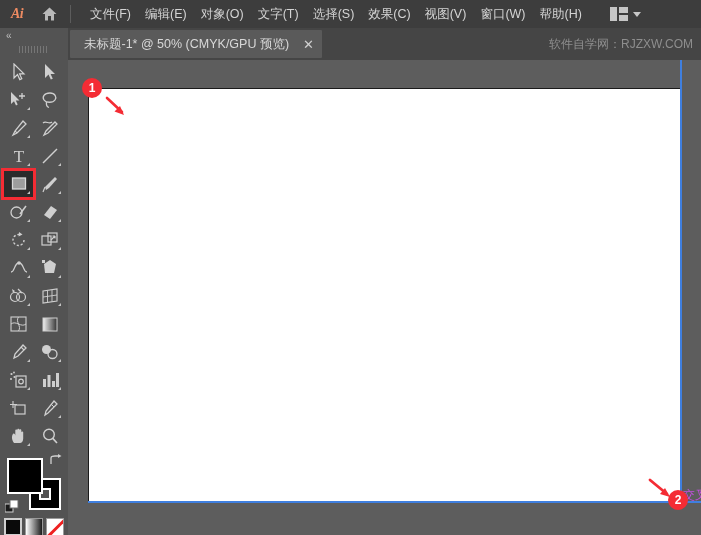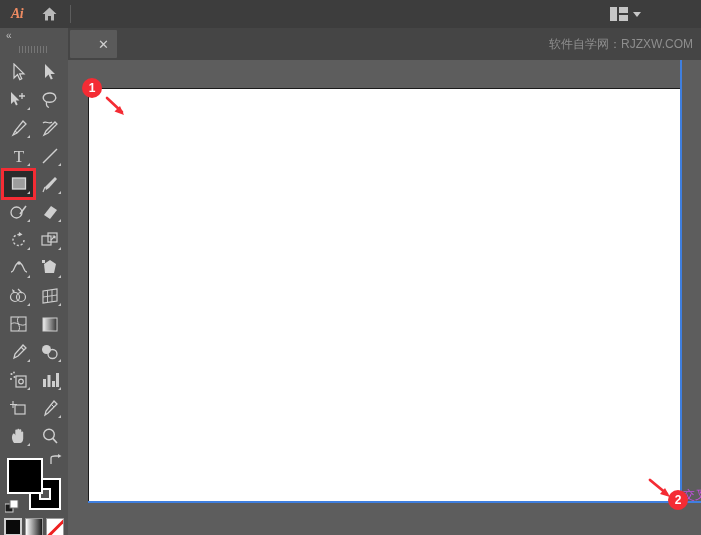--- a/index.html
+++ b/index.html
@@ -277,33 +277,45 @@
 <div class="app">
 
   <div class="menubar">
     <div class="ai-logo">Ai</div>
     <div class="home-btn">
       <svg width="17" height="16" viewBox="0 0 17 16">
         <path d="M8.5 1.5 L15.5 8 L13 8 L13 14.5 L10 14.5 L10 10 L7 10 L7 14.5 L4 14.5 L4 8 L1.5 8 Z" fill="#b9b9b9"></path>
       </svg>
     </div>
     <div class="mb-sep"></div>
+    <div class="menu-items">
+      <div class="menu-item">文件(F)</div>
+      <div class="menu-item">编辑(E)</div>
+      <div class="menu-item">对象(O)</div>
+      <div class="menu-item">文字(T)</div>
+      <div class="menu-item">选择(S)</div>
+      <div class="menu-item">效果(C)</div>
+      <div class="menu-item">视图(V)</div>
+      <div class="menu-item">窗口(W)</div>
+      <div class="menu-item">帮助(H)</div>
+    </div>
     <div class="ws-switcher">
       <svg class="ws-icon" width="18" height="14" viewBox="0 0 18 14">
         <rect x="0" y="0" width="7" height="14" fill="#c6c6c6"></rect>
         <rect x="9" y="0" width="9" height="6" fill="#c6c6c6"></rect>
         <rect x="9" y="8" width="9" height="6" fill="#c6c6c6"></rect>
       </svg>
       <span class="chev"></span>
     </div>
   </div>
 
   <div class="tabbar">
     <div class="tab-strip-left"></div>
     <div class="tab">
+      <span class="tab-label">未标题-1* @ 50% (CMYK/GPU 预览)</span>
       <span class="tab-close">✕</span>
     </div>
     <div class="watermark">软件自学网：RJZXW.COM</div>
   </div>
 
   <div class="toolbar">
     <div class="tb-collapse">«</div>
     <div class="tb-grip">
       <div class="grip-lines"></div>
     </div>

